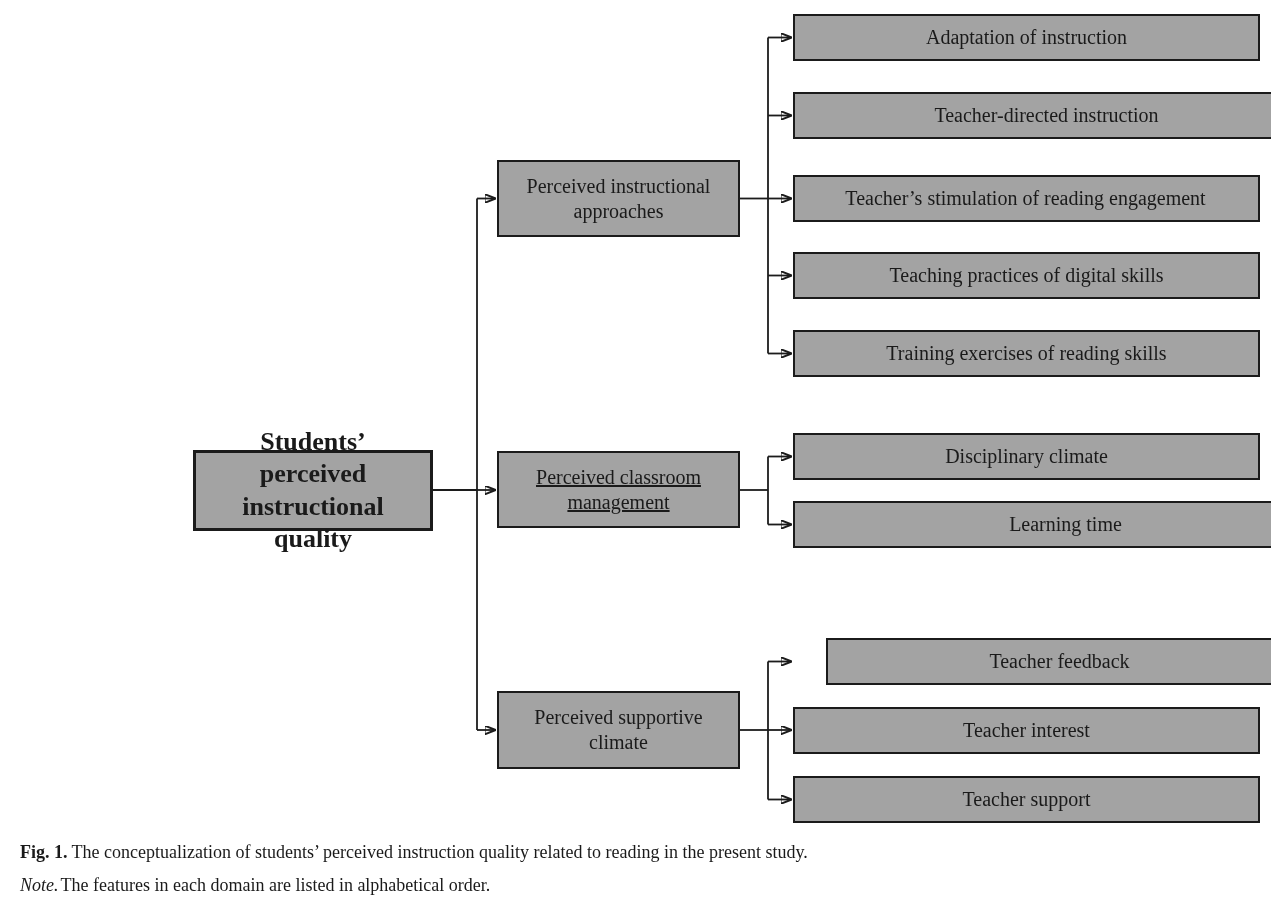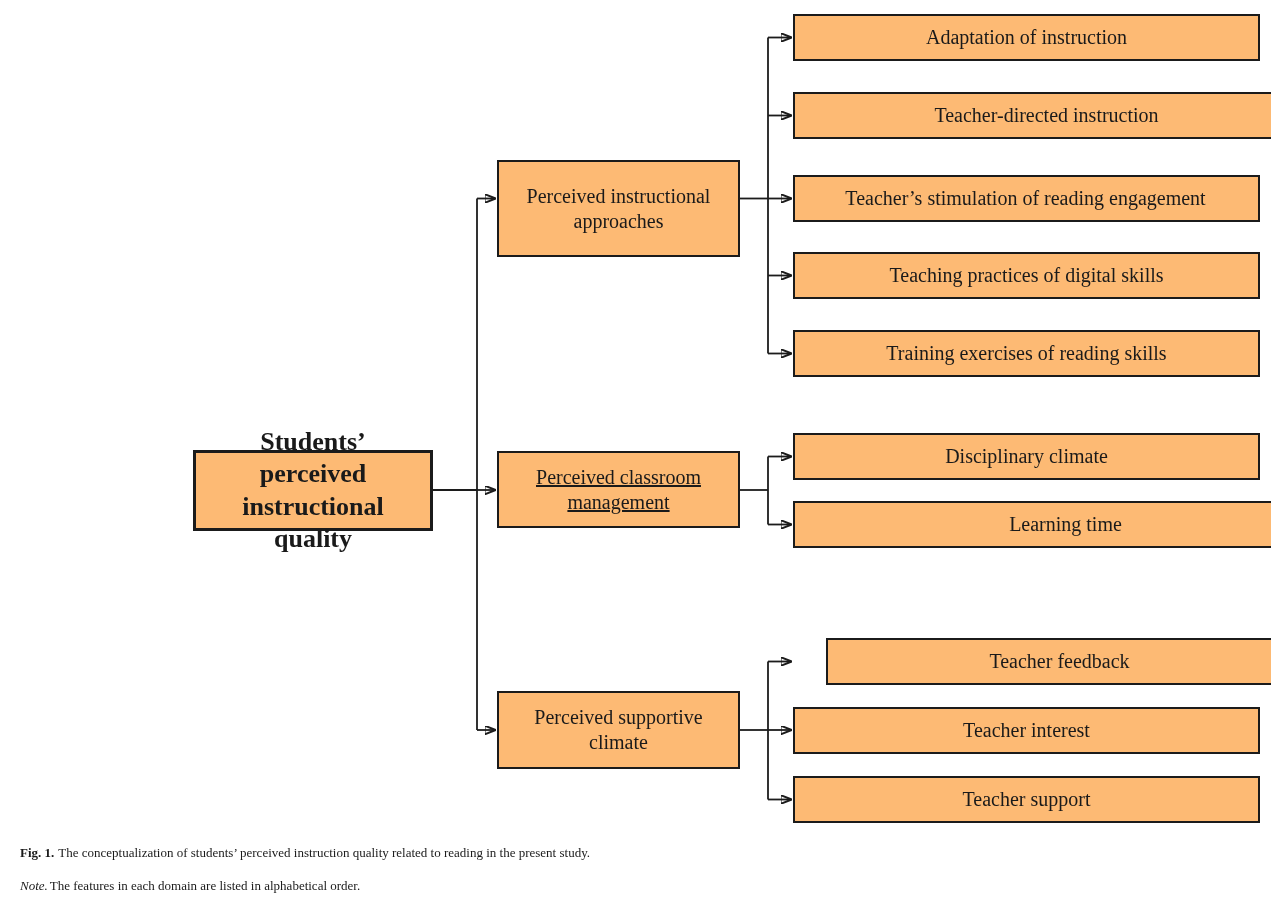--- a/index.html
+++ b/index.html
@@ -28,40 +28,40 @@
   }
   .connectors path {
     fill: none;
     stroke: #1c1c1c;
     stroke-width: 1.8;
   }
   .box {
     position: absolute;
     box-sizing: border-box;
     border: 2px solid #1b1b1b;
-    background: #fdba74;
+    background: #a3a3a3;
     display: flex;
     align-items: center;
     justify-content: center;
     text-align: center;
     font-size: 20px;
     line-height: 1.25;
     padding: 2px 10px;
   }
   .box.root {
     border-width: 3px;
     font-weight: bold;
     font-size: 26px;
   }
   .caption {
     position: absolute;
     left: 20px;
     top: 836px;
     width: 1240px;
-    font-size: 13px;
+    font-size: 18px;
     line-height: 33px;
   }
   .caption p {
     margin: 0;
   }
   .cap-bold { font-weight: bold; margin-right: 4px; }
   .cap-italic { font-style: italic; margin-right: 2px; }
 </style>
 </head>
 <body>
@@ -99,21 +99,21 @@
 
       <path d="M740 730 H768"></path>
       <path d="M768 661.5 V799.5"></path>
       <path d="M768 661.5 H791" marker-end="url(#ah)"></path>
       <path d="M768 730 H791" marker-end="url(#ah)"></path>
       <path d="M768 799.5 H791" marker-end="url(#ah)"></path>
     </svg>
 
     <div class="box root" style="left:193px; top:450px; width:240px; height:81px;">Students’ perceived instructional quality</div>
 
-    <div class="box" style="left:497px; top:160px; width:243px; height:97px;">Perceived instructional approaches</div>
+    <div class="box" style="left:497px; top:160px; width:243px; height:77px;">Perceived instructional approaches</div>
     <div class="box" style="left:497px; top:451px; width:243px; height:77px;text-decoration:underline;">Perceived classroom management</div>
     <div class="box" style="left:497px; top:691px; width:243px; height:78px;">Perceived supportive climate</div>
 
     <div class="box" style="left:793px; top:14px; width:467px; height:47px;">Adaptation of instruction</div>
     <div class="box" style="left:793px; top:92px; width:507px; height:47px;">Teacher-directed instruction</div>
     <div class="box" style="left:793px; top:175px; width:467px; height:47px;padding-left:8px;">Teacher’s stimulation of reading engagement</div>
     <div class="box" style="left:793px; top:252px; width:467px; height:47px;">Teaching practices of digital skills</div>
     <div class="box" style="left:793px; top:330px; width:467px; height:47px;">Training exercises of reading skills</div>
 
     <div class="box" style="left:793px; top:433px; width:467px; height:47px;">Disciplinary climate</div>

